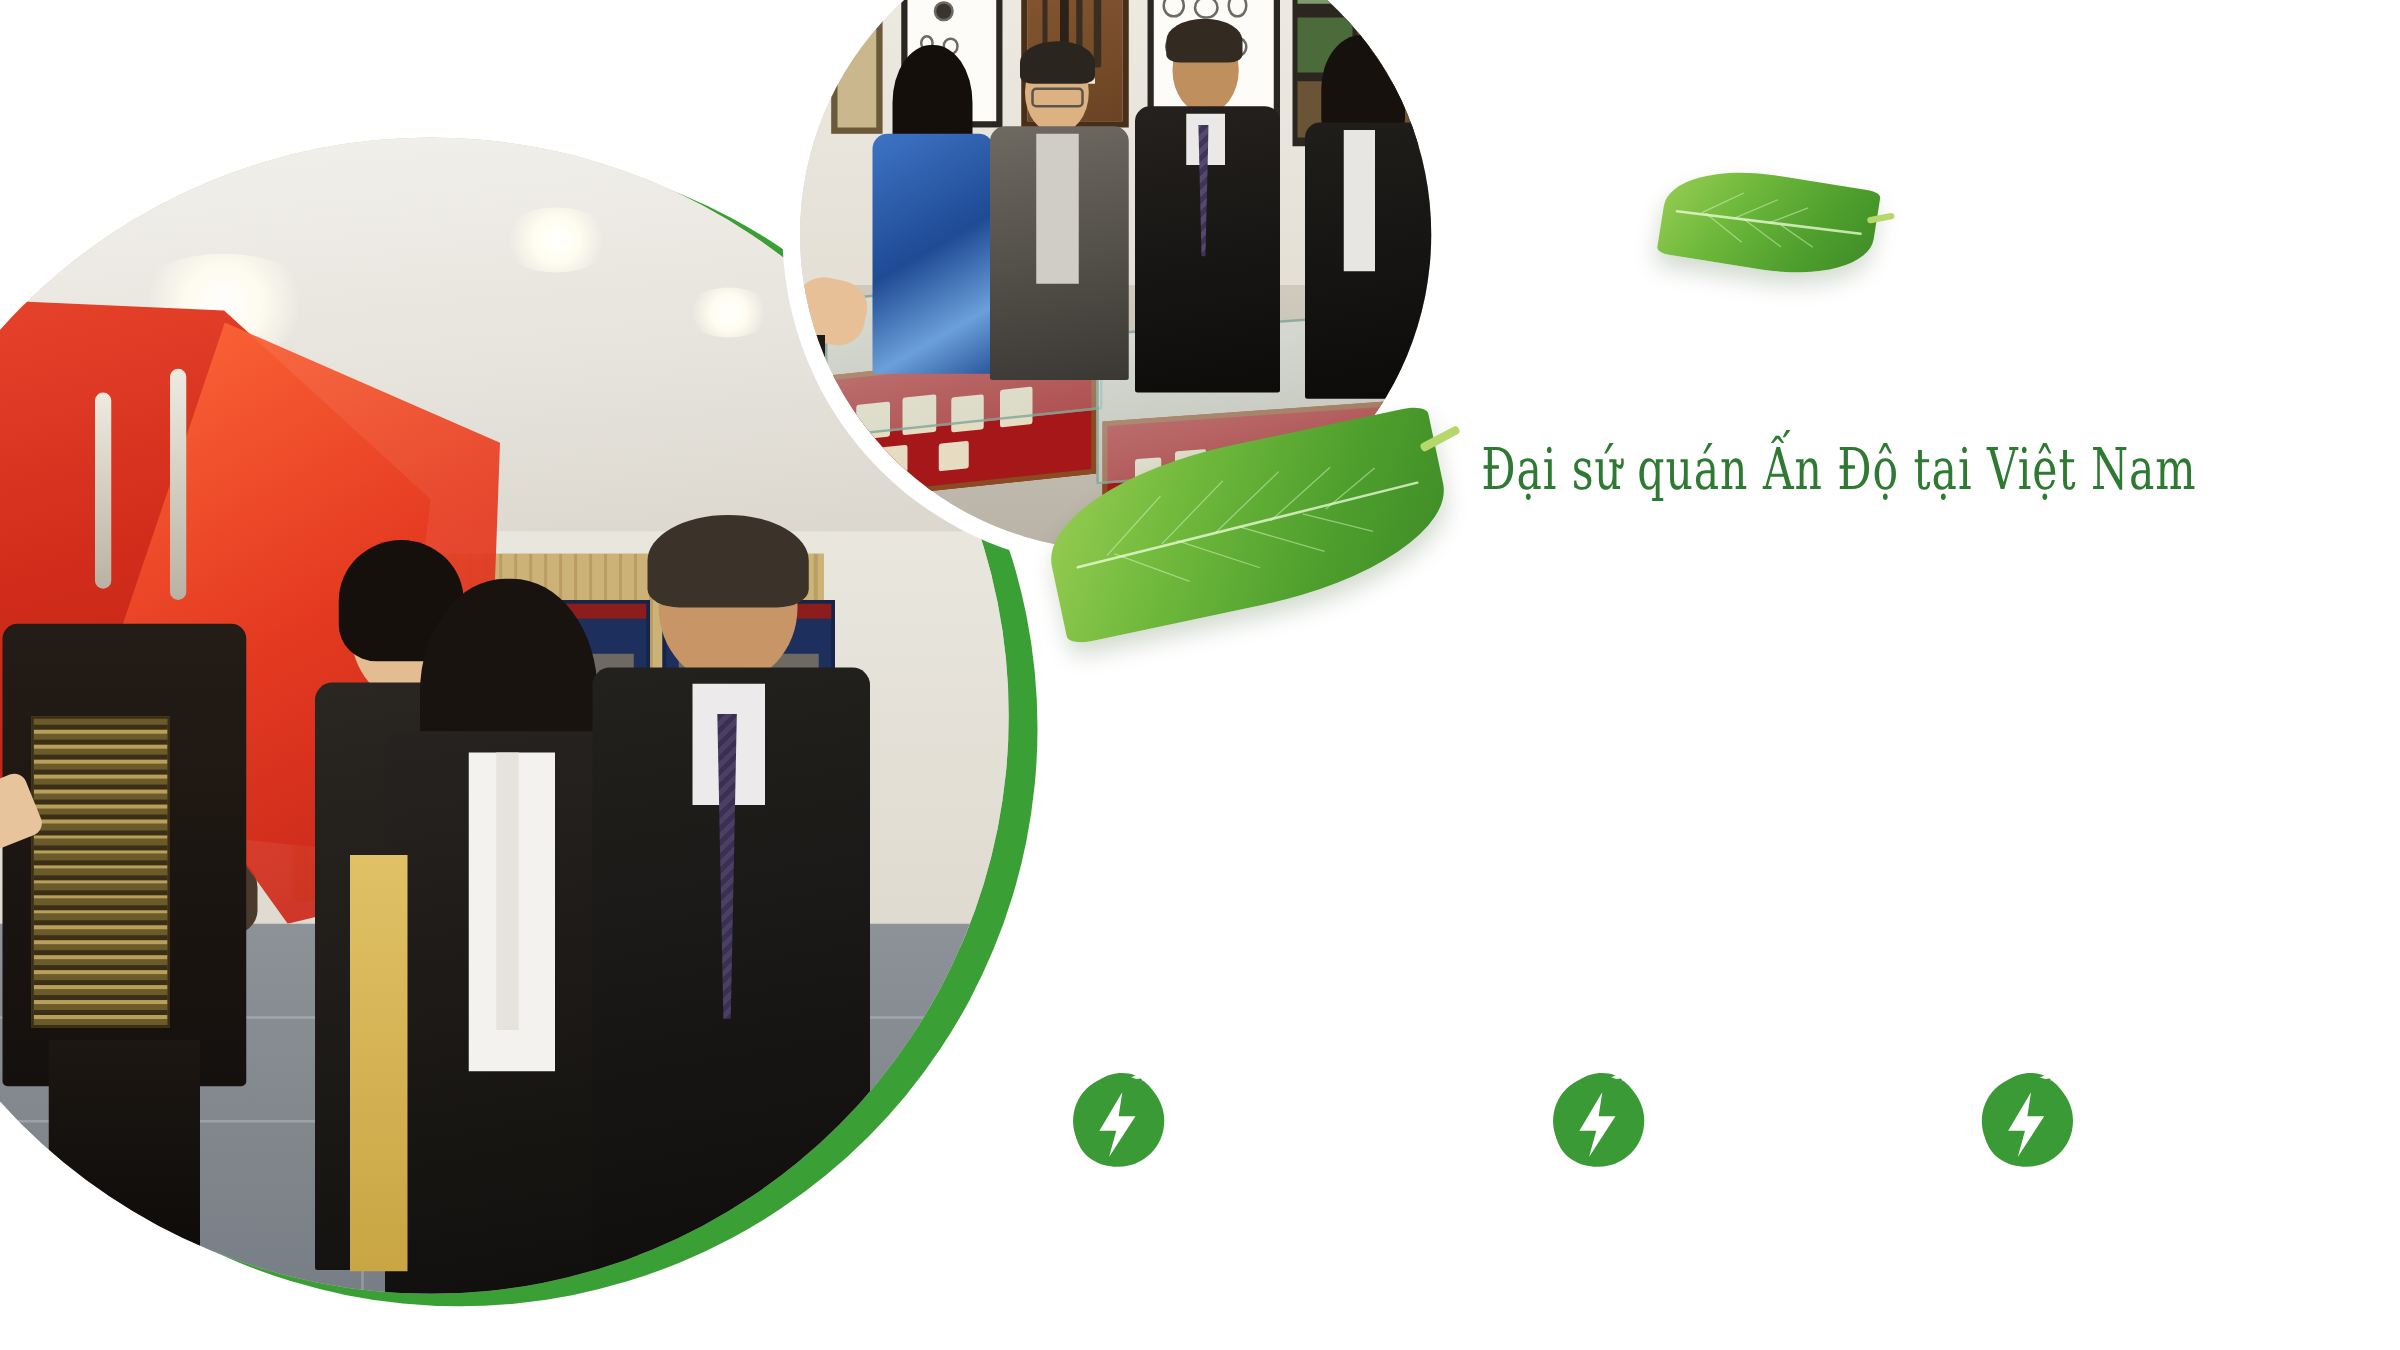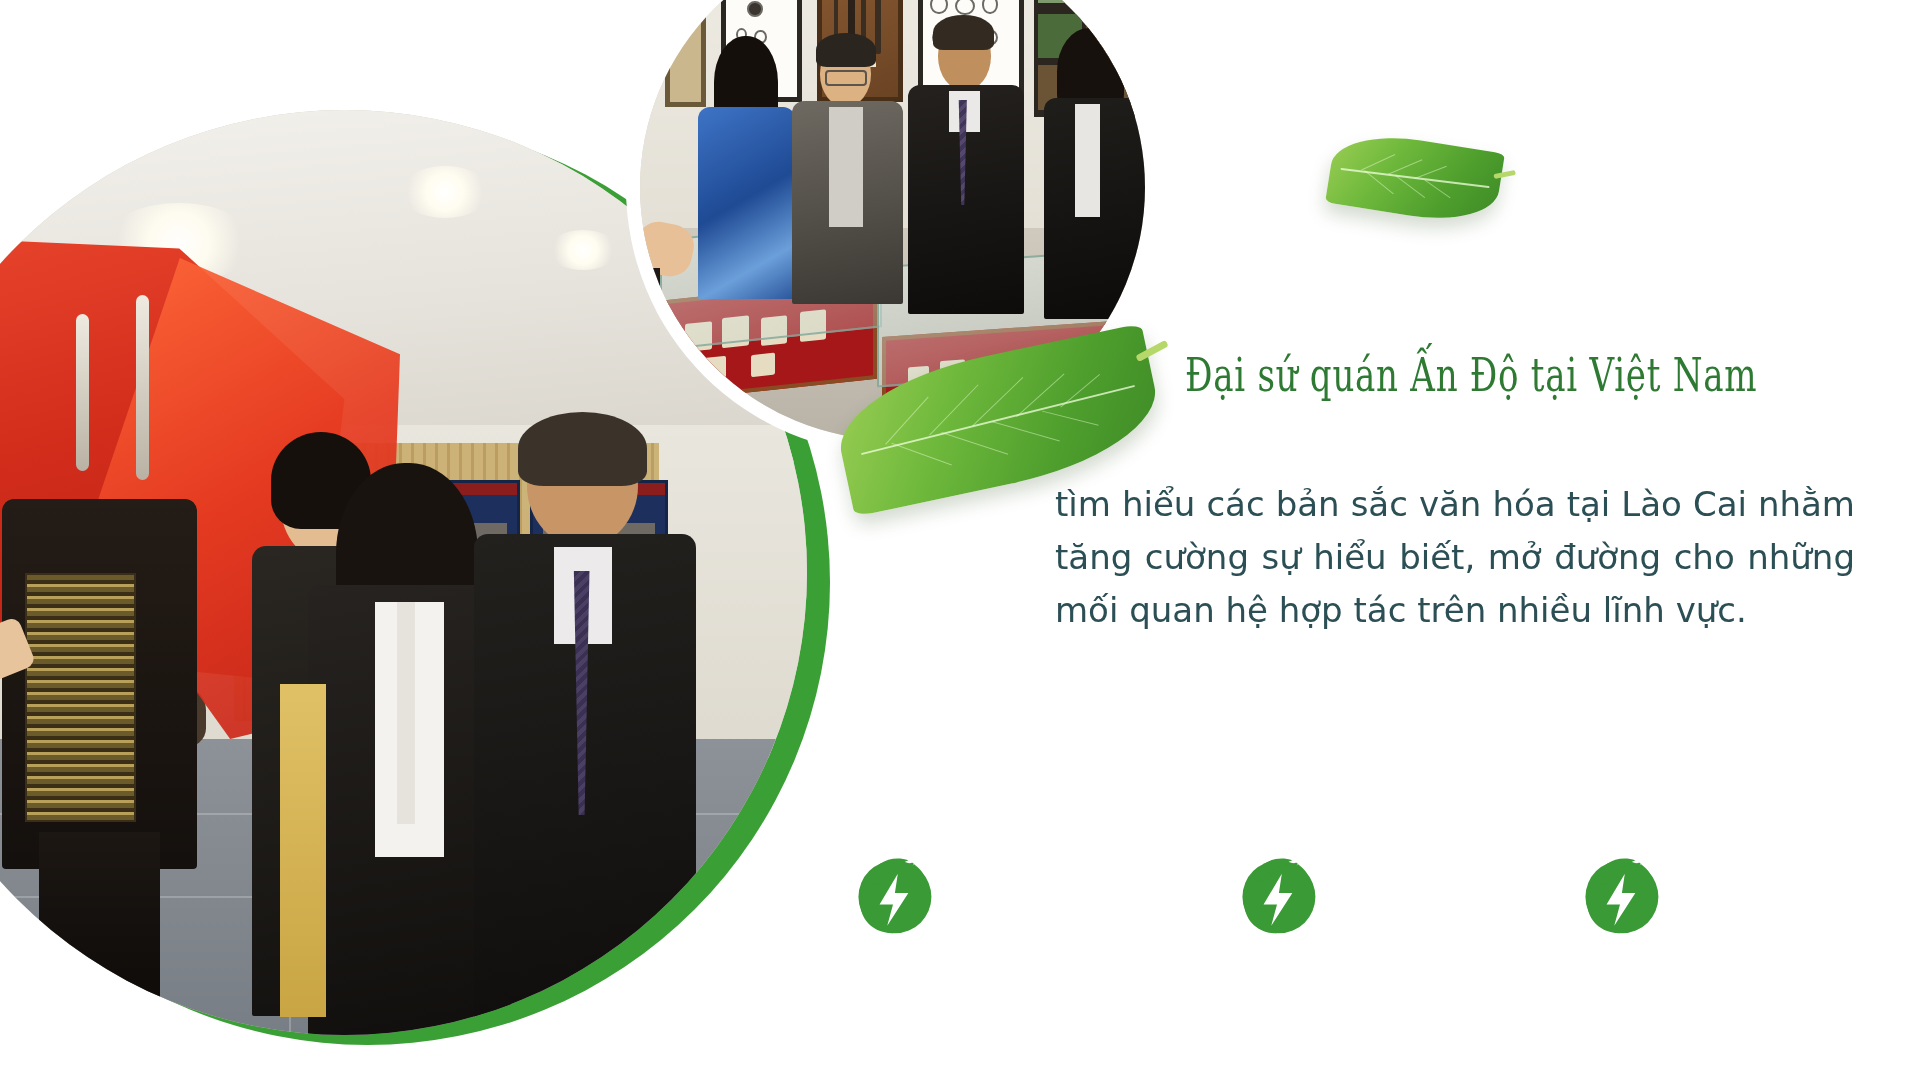--- a/index.html
+++ b/index.html
@@ -336,21 +336,20 @@
       <div class="vb" style="left:16%;top:50%;width:20%;transform:rotate(32deg);"></div>
       <div class="vb" style="left:32%;top:50%;width:22%;transform:rotate(30deg);"></div>
       <div class="vb" style="left:48%;top:50%;width:22%;transform:rotate(28deg);"></div>
       <div class="vb" style="left:64%;top:50%;width:18%;transform:rotate(26deg);"></div>
     </div>
     <div class="stem" style="right:-22px;top:26px;width:34px;height:7px;transform:rotate(-16deg);"></div>
   </div>
 
   <div class="headline">Đại sứ quán Ấn Độ tại Việt Nam</div>
 
-  <div class="body-copy">tìm hiểu các bản sắc văn hóa tại Lào Cai nhằm tăng cường sự hiểu biết, mở đường cho những mối quan hệ hợp tác trên nhiều lĩnh vực.</div>
 
   <div class="icon-row">
 
     <div class="eco-icon" style="left:0;">
       <svg viewBox="0 0 100 100" aria-hidden="true">
         <circle cx="52" cy="54" r="38" fill="#3a9a35"></circle>
         <path d="M18 48 C10 72 26 92 50 92 C40 80 34 64 38 48 Z" fill="#3a9a35"></path>
         <path d="M26 34 C30 18 50 10 66 16 C52 22 42 30 38 42 Z" fill="#3a9a35"></path>
         <path d="M72 20 C86 30 92 50 86 66 C84 48 78 34 66 26 Z" fill="#3a9a35"></path>
         <path d="M30 40 C42 28 58 22 70 20" stroke="#3a9a35" stroke-width="3" fill="none" stroke-linecap="round"></path>

